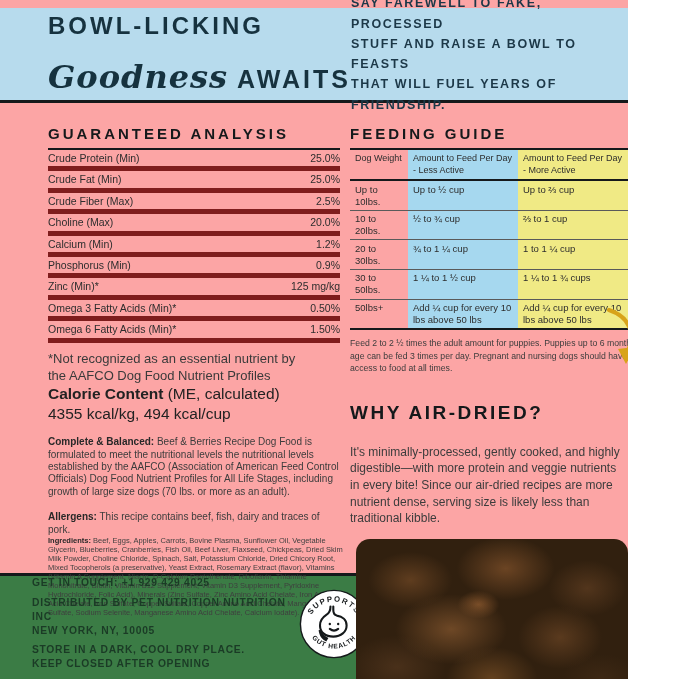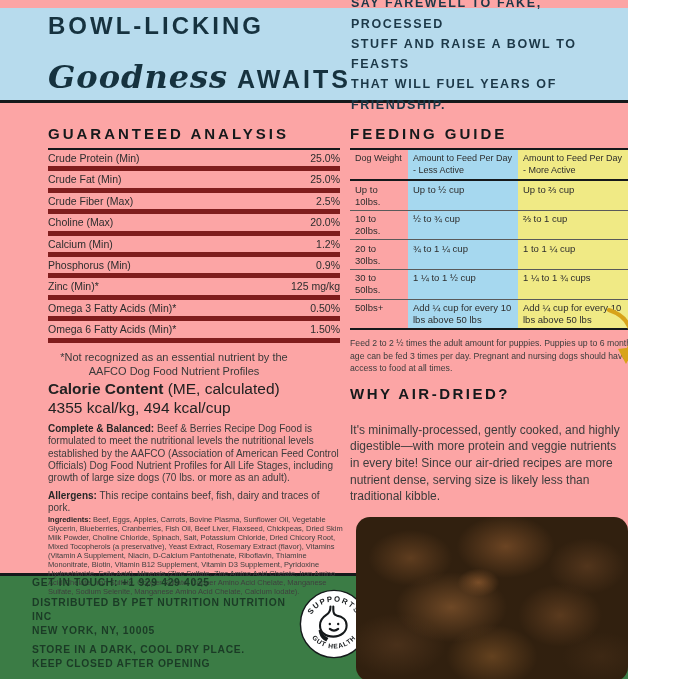--- a/index.html
+++ b/index.html
@@ -18,38 +18,38 @@
   
   .main { display:flex; padding:22px 0 0 48px; height:470px; }
   .col-left { width:296px; }
   .col-right { width:302px; margin-left:6px; position:relative; }
   h2.sec { font-size:15px; font-weight:bold; letter-spacing:3px; color:#15191b; margin-bottom:6px; }
 
   
   .ga-table { border-top:2.5px solid #15191b; width:292px; }
   .ga-row { display:flex; justify-content:space-between; align-items:center;
             border-bottom:5px solid #7f1d1d; padding:2px 0 2.4px; font-size:10.5px; color:#2d2d2d; }
-  .footnote { margin-top:7px; font-size:11px; line-height:1.32; color:#3a3a3a; width:252px;text-align:center; }
+  .footnote { margin-top:7px; font-size:13px; line-height:1.32; color:#3a3a3a; width:252px; }
   .calorie { font-size:15.5px; color:#222; line-height:1.27; }
-  .para { margin-top:5px; font-size:10px; line-height:1.24; color:#3c3c3c; width:292px; }
+  .para { margin-top:13px; font-size:10px; line-height:1.24; color:#3c3c3c; width:292px; }
   .para b, .ingredients b { color:#282828; }
   .ingredients { font-size:7.5px; line-height:1.2; color:#3f3f3f; width:296px; }
 
   
   .fg-table { border-collapse:collapse; width:278px; border-top:2.5px solid #15191b; table-layout:fixed; }
   .fg-table th { font-size:9px; font-weight:normal; text-align:left; padding:3px 5px; line-height:1.3;
                  border-bottom:2.5px solid #15191b; color:#2d2d2d; vertical-align:top; }
   .fg-table td { font-size:9.5px; padding:2.4px 5px; color:#2d2d2d; border-bottom:1px solid #5a5a5a;
                  line-height:1.25; vertical-align:top; }
   .fg-table tr.last td { border-bottom:2.5px solid #15191b; }
   .c-blue { background:#a6d8ef; }
   .c-yellow { background:#f0ea85; }
   .fg-note { margin-top:7px; font-size:8.7px; line-height:1.45; color:#3c3c3c; width:300px; }
 
-  h3.why { margin-top:10px; font-size:15px; letter-spacing:2.5px; color:#15191b; }
+  h3.why { margin-top:27px; font-size:19px; letter-spacing:2.5px; color:#15191b; }
   .why-text { margin-top:20px; font-size:12px; line-height:1.38; color:#3c3c3c; width:276px; }
   .arrow { position:absolute; top:180px; right:10px; }
 
   .food-photo { margin-top:12px; margin-left:6px; width:272px; height:164px; border-radius:14px;
     background-color:#31200f;
     background-image:
       radial-gradient(60px 40px at 20% 25%, #5f3d1f 0%, rgba(95,61,31,0) 70%),
       radial-gradient(70px 45px at 55% 18%, #6b4423 0%, rgba(107,68,35,0) 70%),
       radial-gradient(55px 40px at 85% 30%, #52351c 0%, rgba(82,53,28,0) 70%),
       radial-gradient(80px 50px at 35% 55%, #6e4826 0%, rgba(110,72,38,0) 70%),

